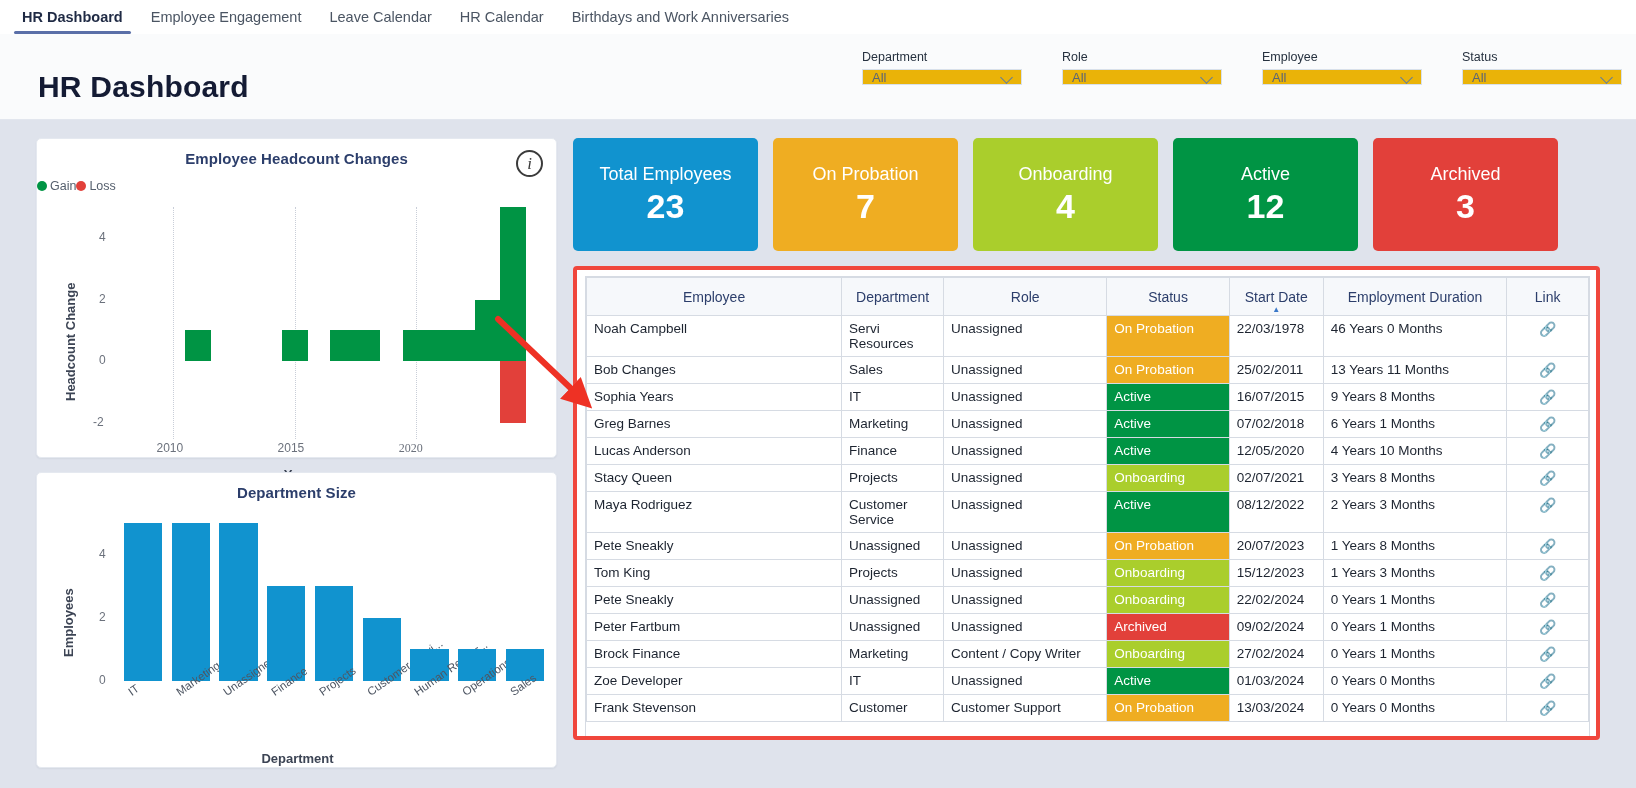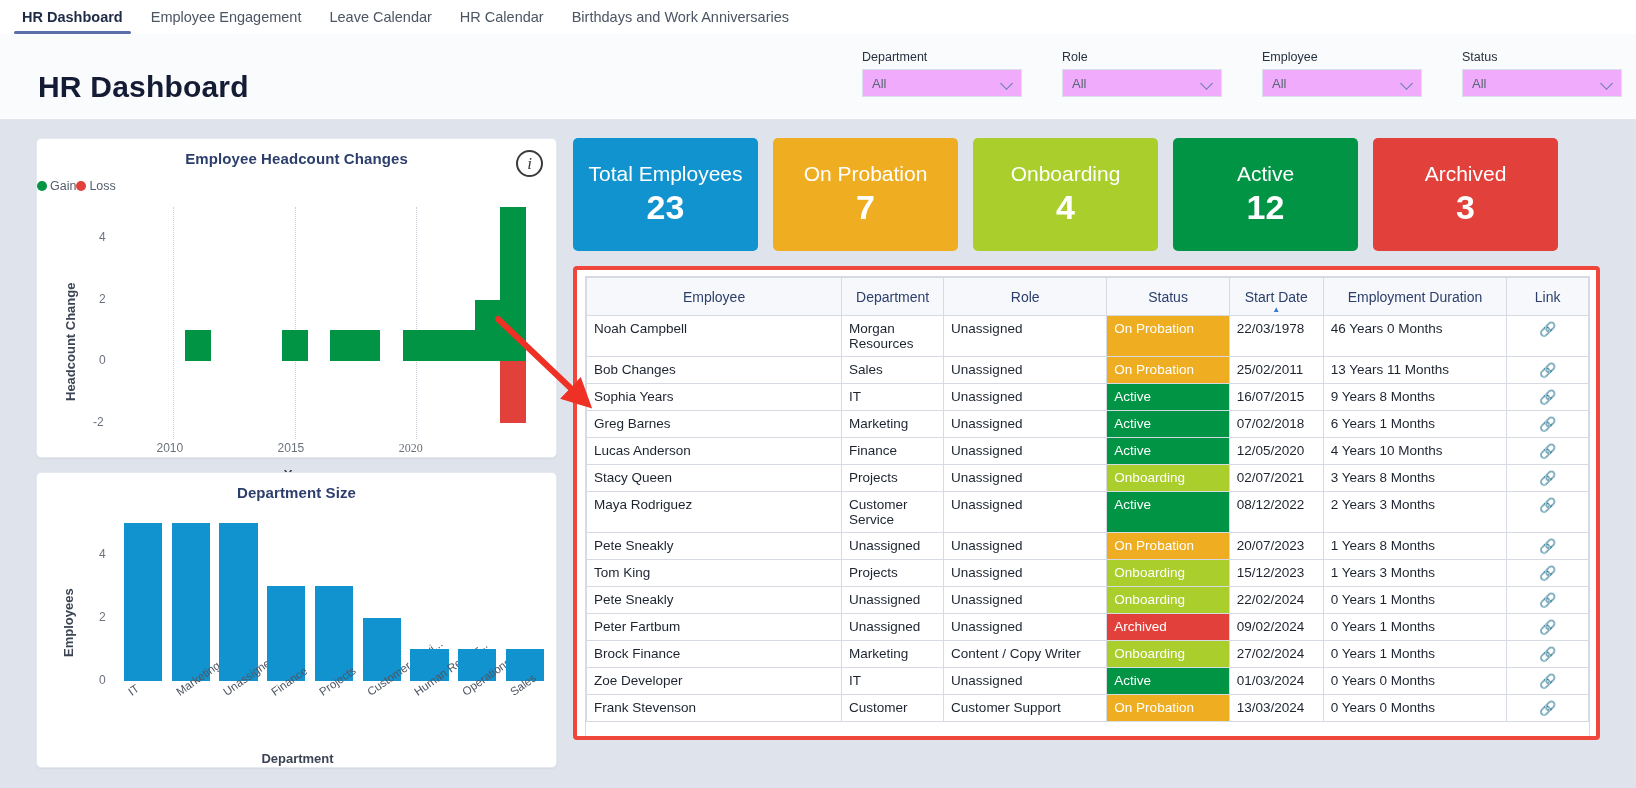--- a/index.html
+++ b/index.html
@@ -33,21 +33,21 @@
     background: #fafbfc; border-bottom: 1px solid #e2e6ee;
   }
   .page-title {
     position: absolute; left: 38px; top: 36px;
     font-size: 30px; font-weight: bold; color: #141b34; letter-spacing: .2px;
   }
   .filters { position: absolute; left: 862px; top: 16px; display: flex; gap: 40px; }
   .filter { width: 160px; }
   .filter-label { font-size: 12.5px; color: #26313f; margin-bottom: 5px; }
   .filter-box {
-    height: 28px; background: #f0abfc; border: 1px solid #d8e0ea;
+    height: 16px; background: #eab308; border: 1px solid #d8e0ea;
     display: flex; align-items: center; justify-content: space-between;
     padding: 0 8px 0 9px; cursor: pointer;
   }
   .filter-value { font-size: 13px; color: #5a6575; }
   .chev { width: 12px; height: 12px; position: relative; }
   .chev::before {
     content: ""; position: absolute; left: 1px; top: 2px;
     width: 8px; height: 8px; border-right: 1.6px solid #5b7ba3;
     border-bottom: 1.6px solid #5b7ba3; transform: rotate(45deg);
   }
@@ -95,21 +95,21 @@
     transform: rotate(-35deg); transform-origin: left top; white-space: nowrap;
   }
 
   
   .kpi-row { position: absolute; left: 573px; top: 17px; display: flex; gap: 15px; }
   .kpi {
     width: 185px; height: 113px; border-radius: 5px; color: #ffffff;
     display: flex; flex-direction: column; align-items: center; justify-content: center;
     cursor: pointer;
   }
-  .kpi-label { font-size: 21px; margin-bottom: 2px; }
+  .kpi-label { font-size: 18px; margin-bottom: 2px; }
   .kpi-value { font-size: 34px; font-weight: bold; }
 
   
   #table-wrap {
     position: absolute; left: 573px; top: 145px; width: 1027px; height: 474px;
     border: 4px solid #f0463c; border-radius: 4px; background: #ffffff;
     overflow: hidden;
   }
   #table-inner {
     position: absolute; left: 8px; top: 6px; width: 1005px; height: 462px;
@@ -286,21 +286,21 @@
                 <th style="width: 160px;">Role</th>
                 <th style="width: 120px;">Status</th>
                 <th class="sorted" style="width: 92px;">Start Date</th>
                 <th style="width: 180px;">Employment Duration</th>
                 <th style="width: 80px;">Link</th>
               </tr>
             </thead>
           <tbody id="tbody">
               <tr>
                 <td>Noah Campbell</td>
-                <td>Morgan Resources</td>
+                <td>Servi Resources</td>
                 <td>Unassigned</td>
                 <td class="status" style="background: rgb(239, 173, 34);">On Probation</td>
                 <td>22/03/1978</td>
                 <td>46 Years 0 Months</td>
                 <td class="center"><span class="link-icon">🔗</span></td>
               </tr>
               <tr>
                 <td>Bob Changes</td>
                 <td>Sales</td>
                 <td>Unassigned</td>

